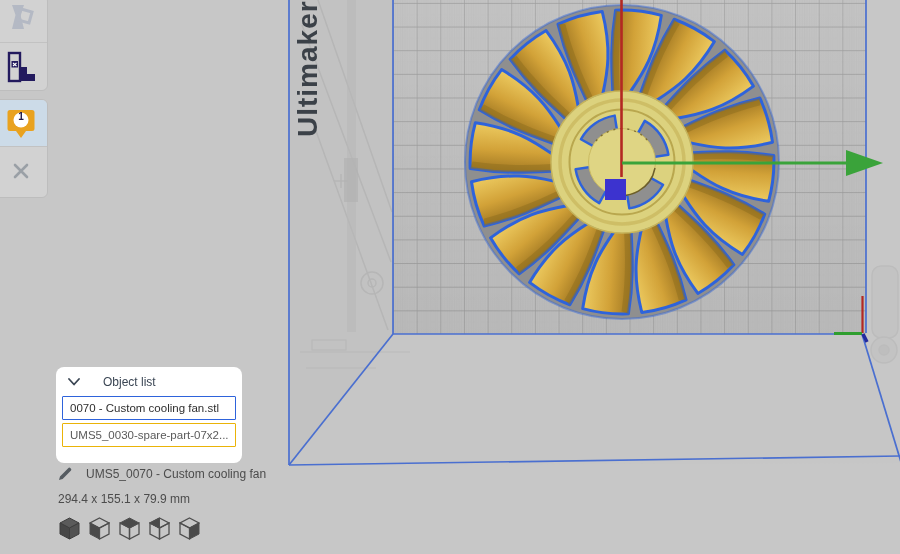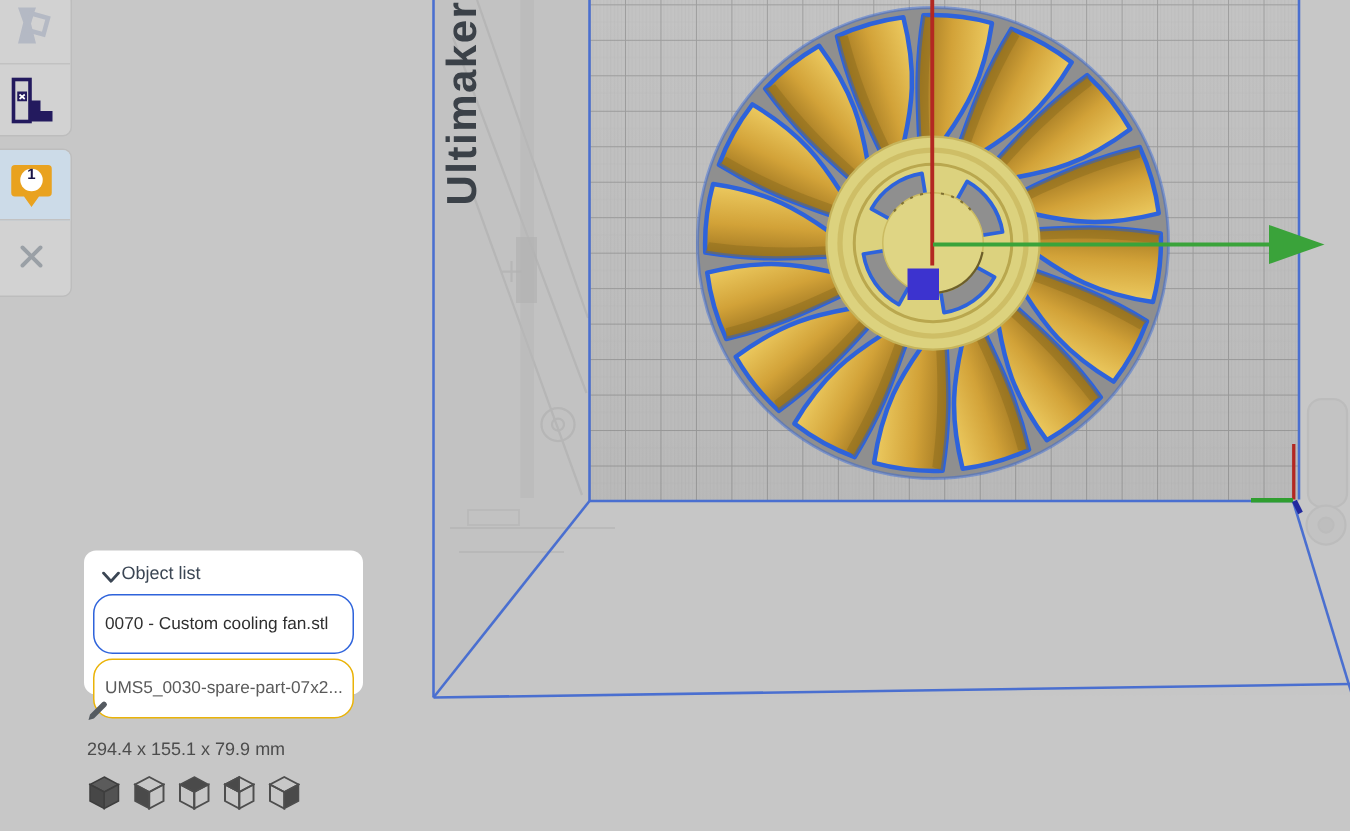--- a/index.html
+++ b/index.html
@@ -16,23 +16,23 @@
           box-sizing:border-box;cursor:pointer;}
   .tb-a .tb-btn:first-child{border-bottom:1px solid #c2c2c2;}
   .tb-b .tb-btn:first-child{border-bottom:1px solid #c2c2c2;background:#ccdbe8;}
   .tb-marker{position:relative;}
   .badge-num{position:absolute;top:12px;left:50%;transform:translateX(-50%);
              font-size:10px;font-weight:bold;color:#1a1446;line-height:1;}
 
   
   #object-card{position:absolute;left:56px;top:367px;width:186px;height:96px;
                background:#ffffff;border-radius:8px;box-sizing:border-box;padding:8px 6px 6px 6px;}
-  .oc-header{display:flex;align-items:flex-end;gap:1px;padding:0 6px 7px 6px;}
+  .oc-header{display:flex;align-items:center;gap:23px;padding:0 6px 7px 6px;}
   .oc-title{font-size:12px;color:#3b4654;}
-  .oc-row{height:40px;box-sizing:border-box;border-radius:13px;display:flex;align-items:center;
+  .oc-row{height:24px;box-sizing:border-box;border-radius:1px;display:flex;align-items:center;
           padding-left:7px;font-size:11.5px;background:#fff;cursor:pointer;margin-bottom:3px;}
   .oc-row.sel{border:1.5px solid #2E63DB;color:#2f2f2f;}
   .oc-row.unsel{border:1px solid #eab308;color:#5a5a5a;}
 
   
   #model-info{position:absolute;left:58px;top:467px;}
   .mi-name{display:flex;align-items:center;gap:14px;font-size:12px;color:#4c4c4c;}
   .mi-dims{margin-top:11px;font-size:12px;color:#4c4c4c;}
   #view-cubes{position:absolute;left:58px;top:516px;display:flex;gap:8px;}
   .cube-btn{width:22px;height:24px;display:flex;align-items:center;justify-content:center;cursor:pointer;}
@@ -214,20 +214,21 @@
     <div class="oc-row unsel">
       <span>UMS5_0030-spare-part-07x2...</span>
     </div>
   </div>
 
   <div id="model-info">
     <div class="mi-name">
       <svg width="14" height="14" viewBox="0 0 14 14">
         <path d="M1 13 l1 -3.6 L10.2 1.2 a1.6 1.6 0 0 1 2.3 0 l0.3 0.3 a1.6 1.6 0 0 1 0 2.3 L4.6 12 Z" fill="#555b61"></path>
       </svg>
+      <span>UMS5_0070 - Custom cooling fan</span>
     </div>
     <div class="mi-dims">294.4 x 155.1 x 79.9 mm</div>
   </div>
 
   <div id="view-cubes">
     <div class="cube-btn">
       <svg width="21" height="23" viewBox="0 0 21 23">
         <polygon points="10.5,1 20,6 10.5,11 1,6" fill="#5b5b5b" stroke="#3e3e3e"></polygon>
         <polygon points="1,6 10.5,11 10.5,22 1,17" fill="#474747" stroke="#3e3e3e"></polygon>
         <polygon points="20,6 10.5,11 10.5,22 20,17" fill="#525252" stroke="#3e3e3e"></polygon>

